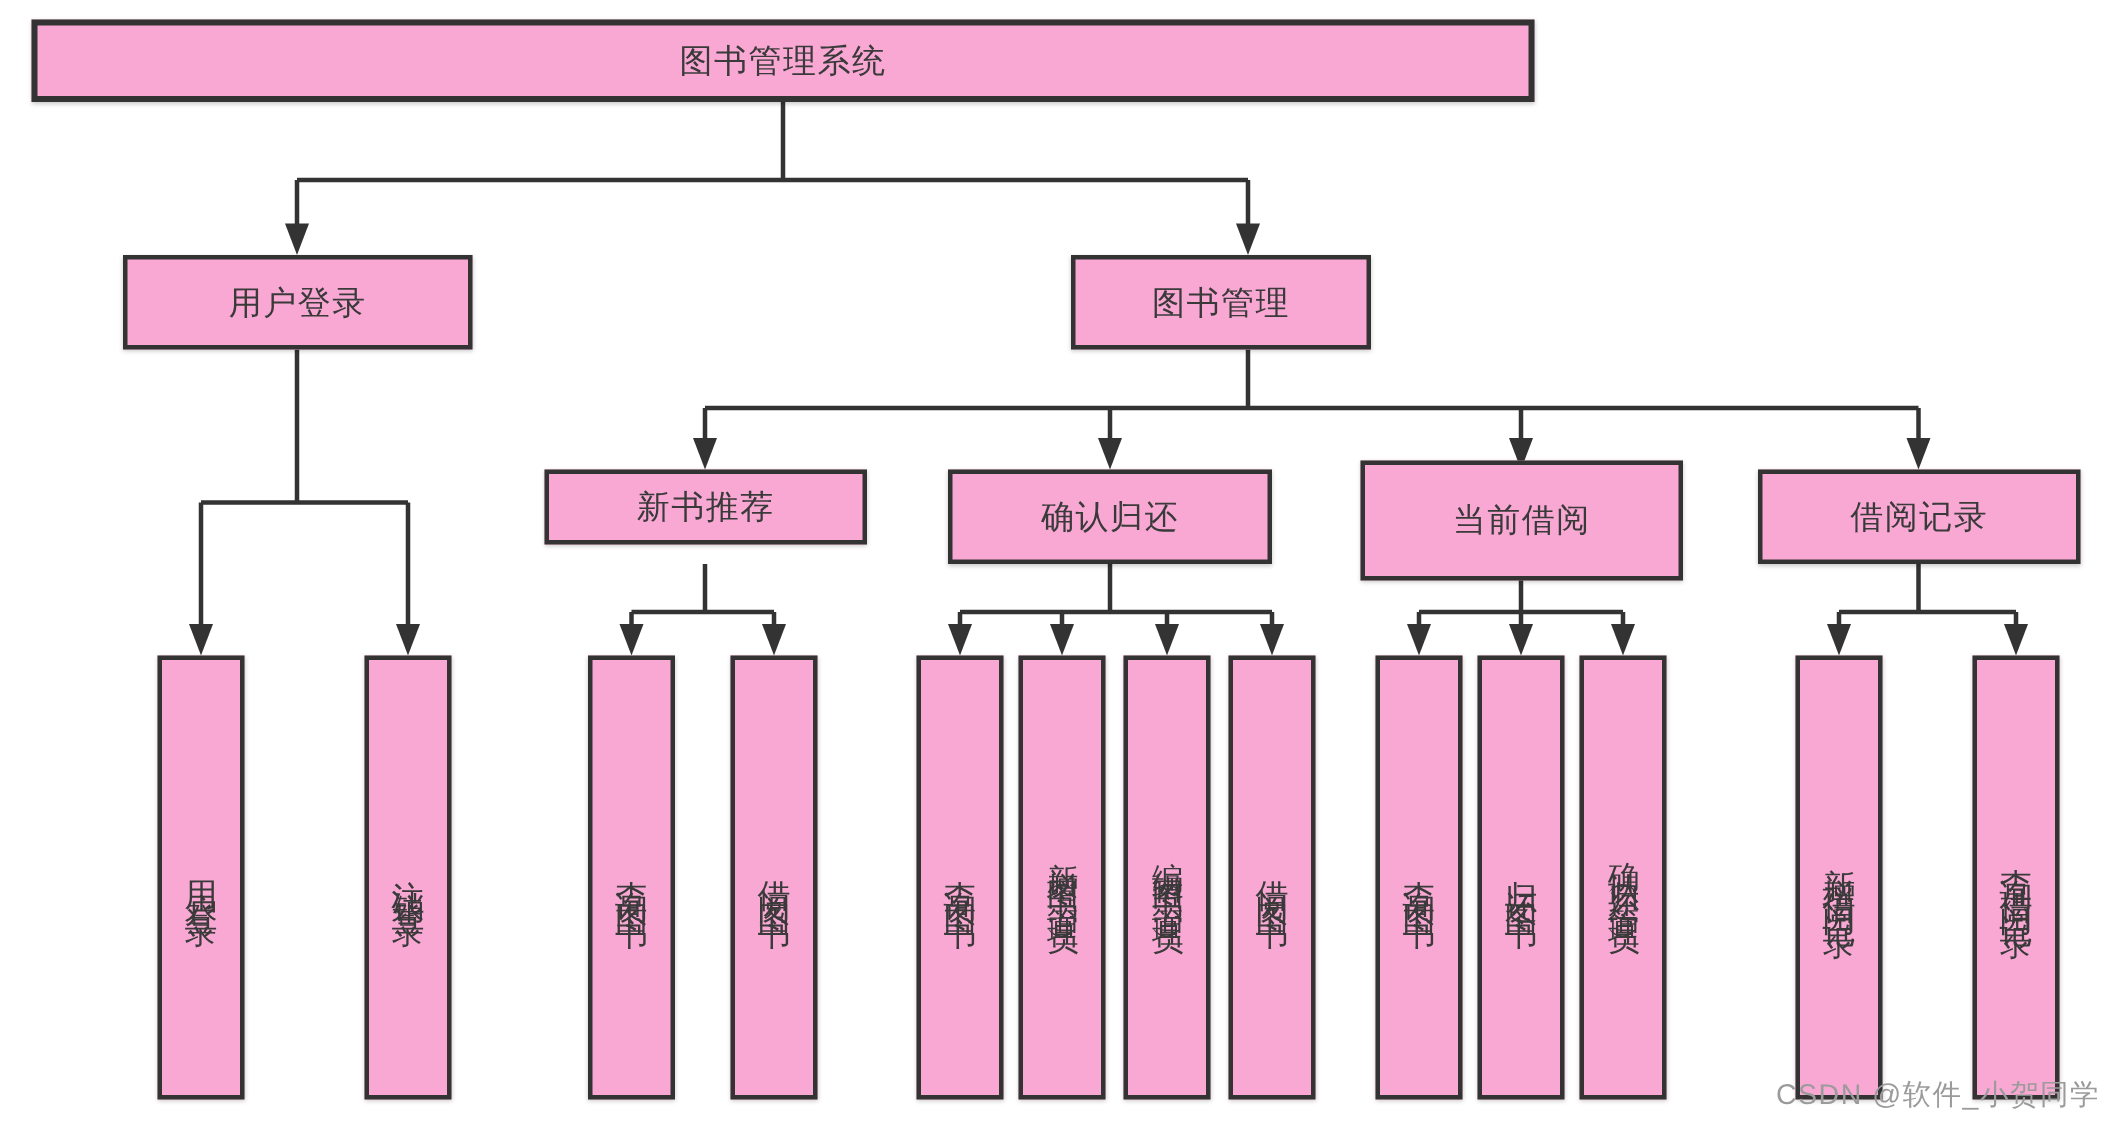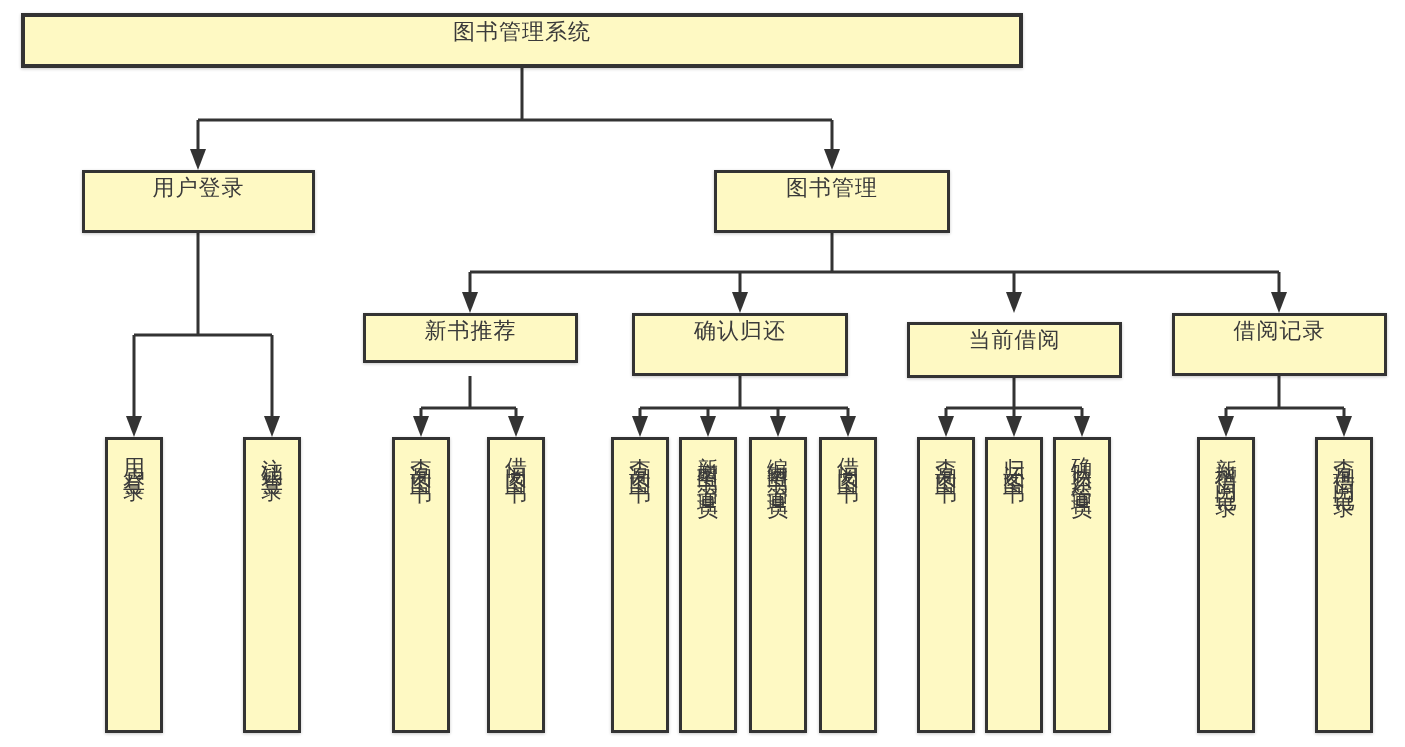--- a/index.html
+++ b/index.html
@@ -14,25 +14,25 @@
     width:1405px;height:747px;
     background:var(--bg);
     overflow:hidden;
     font-family:"Liberation Sans","DejaVu Sans",sans-serif;
   }
   .connectors{position:absolute;left:0;top:0;width:1405px;height:747px;}
   .connectors path{stroke:var(--line);stroke-width:3;fill:none;}
   .connectors polygon{fill:var(--line);stroke:none;}
   .node{
     position:absolute;
-    background:#fef9c3;
+    background:#f9a8d4;
     border:3px solid var(--line);
     box-sizing:border-box;
     box-shadow:0 1px 3px rgba(0,0,0,0.22);
-    display:flex;justify-content:center;
+    display:flex;align-items:center;justify-content:center;
     color:var(--text);
   }
   .node.root{border-width:4px;}
   .h span{
     font-size:22px;
     letter-spacing:1px;
     white-space:nowrap;
   }
   .v{top:437px;width:58px;height:296px;}
   .v .vtext{
@@ -95,31 +95,31 @@
     <polygon points="1336,416 1352,416 1344,437"></polygon>
   </svg>
 
   <div class="node h root" style="left:21px;top:13px;width:1002px;height:55px">
     <span>图书管理系统</span>
   </div>
 
   <div class="node h" style="left:82px;top:170px;width:233px;height:63px">
     <span>用户登录</span>
   </div>
-  <div class="node h" style="left:714px;top:170px;width:236px;height:63px">
+  <div class="node h" style="left:714px;top:170px;width:200px;height:63px">
     <span>图书管理</span>
   </div>
 
   <div class="node h" style="left:363px;top:313px;width:215px;height:50px">
     <span>新书推荐</span>
   </div>
   <div class="node h" style="left:632px;top:313px;width:216px;height:63px">
     <span>确认归还</span>
   </div>
-  <div class="node h" style="left:907px;top:322px;width:215px;height:56px">
+  <div class="node h" style="left:907px;top:307px;width:215px;height:80px">
     <span>当前借阅</span>
   </div>
   <div class="node h" style="left:1172px;top:313px;width:215px;height:63px">
     <span>借阅记录</span>
   </div>
 
   <div class="node v" style="left:105px">
     <span class="vtext">用户登录</span>
   </div>
   <div class="node v" style="left:243px">
@@ -156,14 +156,15 @@
     <span class="vtext tight">确认归还（管理员）</span>
   </div>
 
   <div class="node v" style="left:1197px">
     <span class="vtext">新增借阅记录</span>
   </div>
   <div class="node v" style="left:1315px">
     <span class="vtext">查询借阅记录</span>
   </div>
 
+  <div class="watermark">CSDN @软件_小贺同学</div>
 
 </div>
 
 </body></html>

